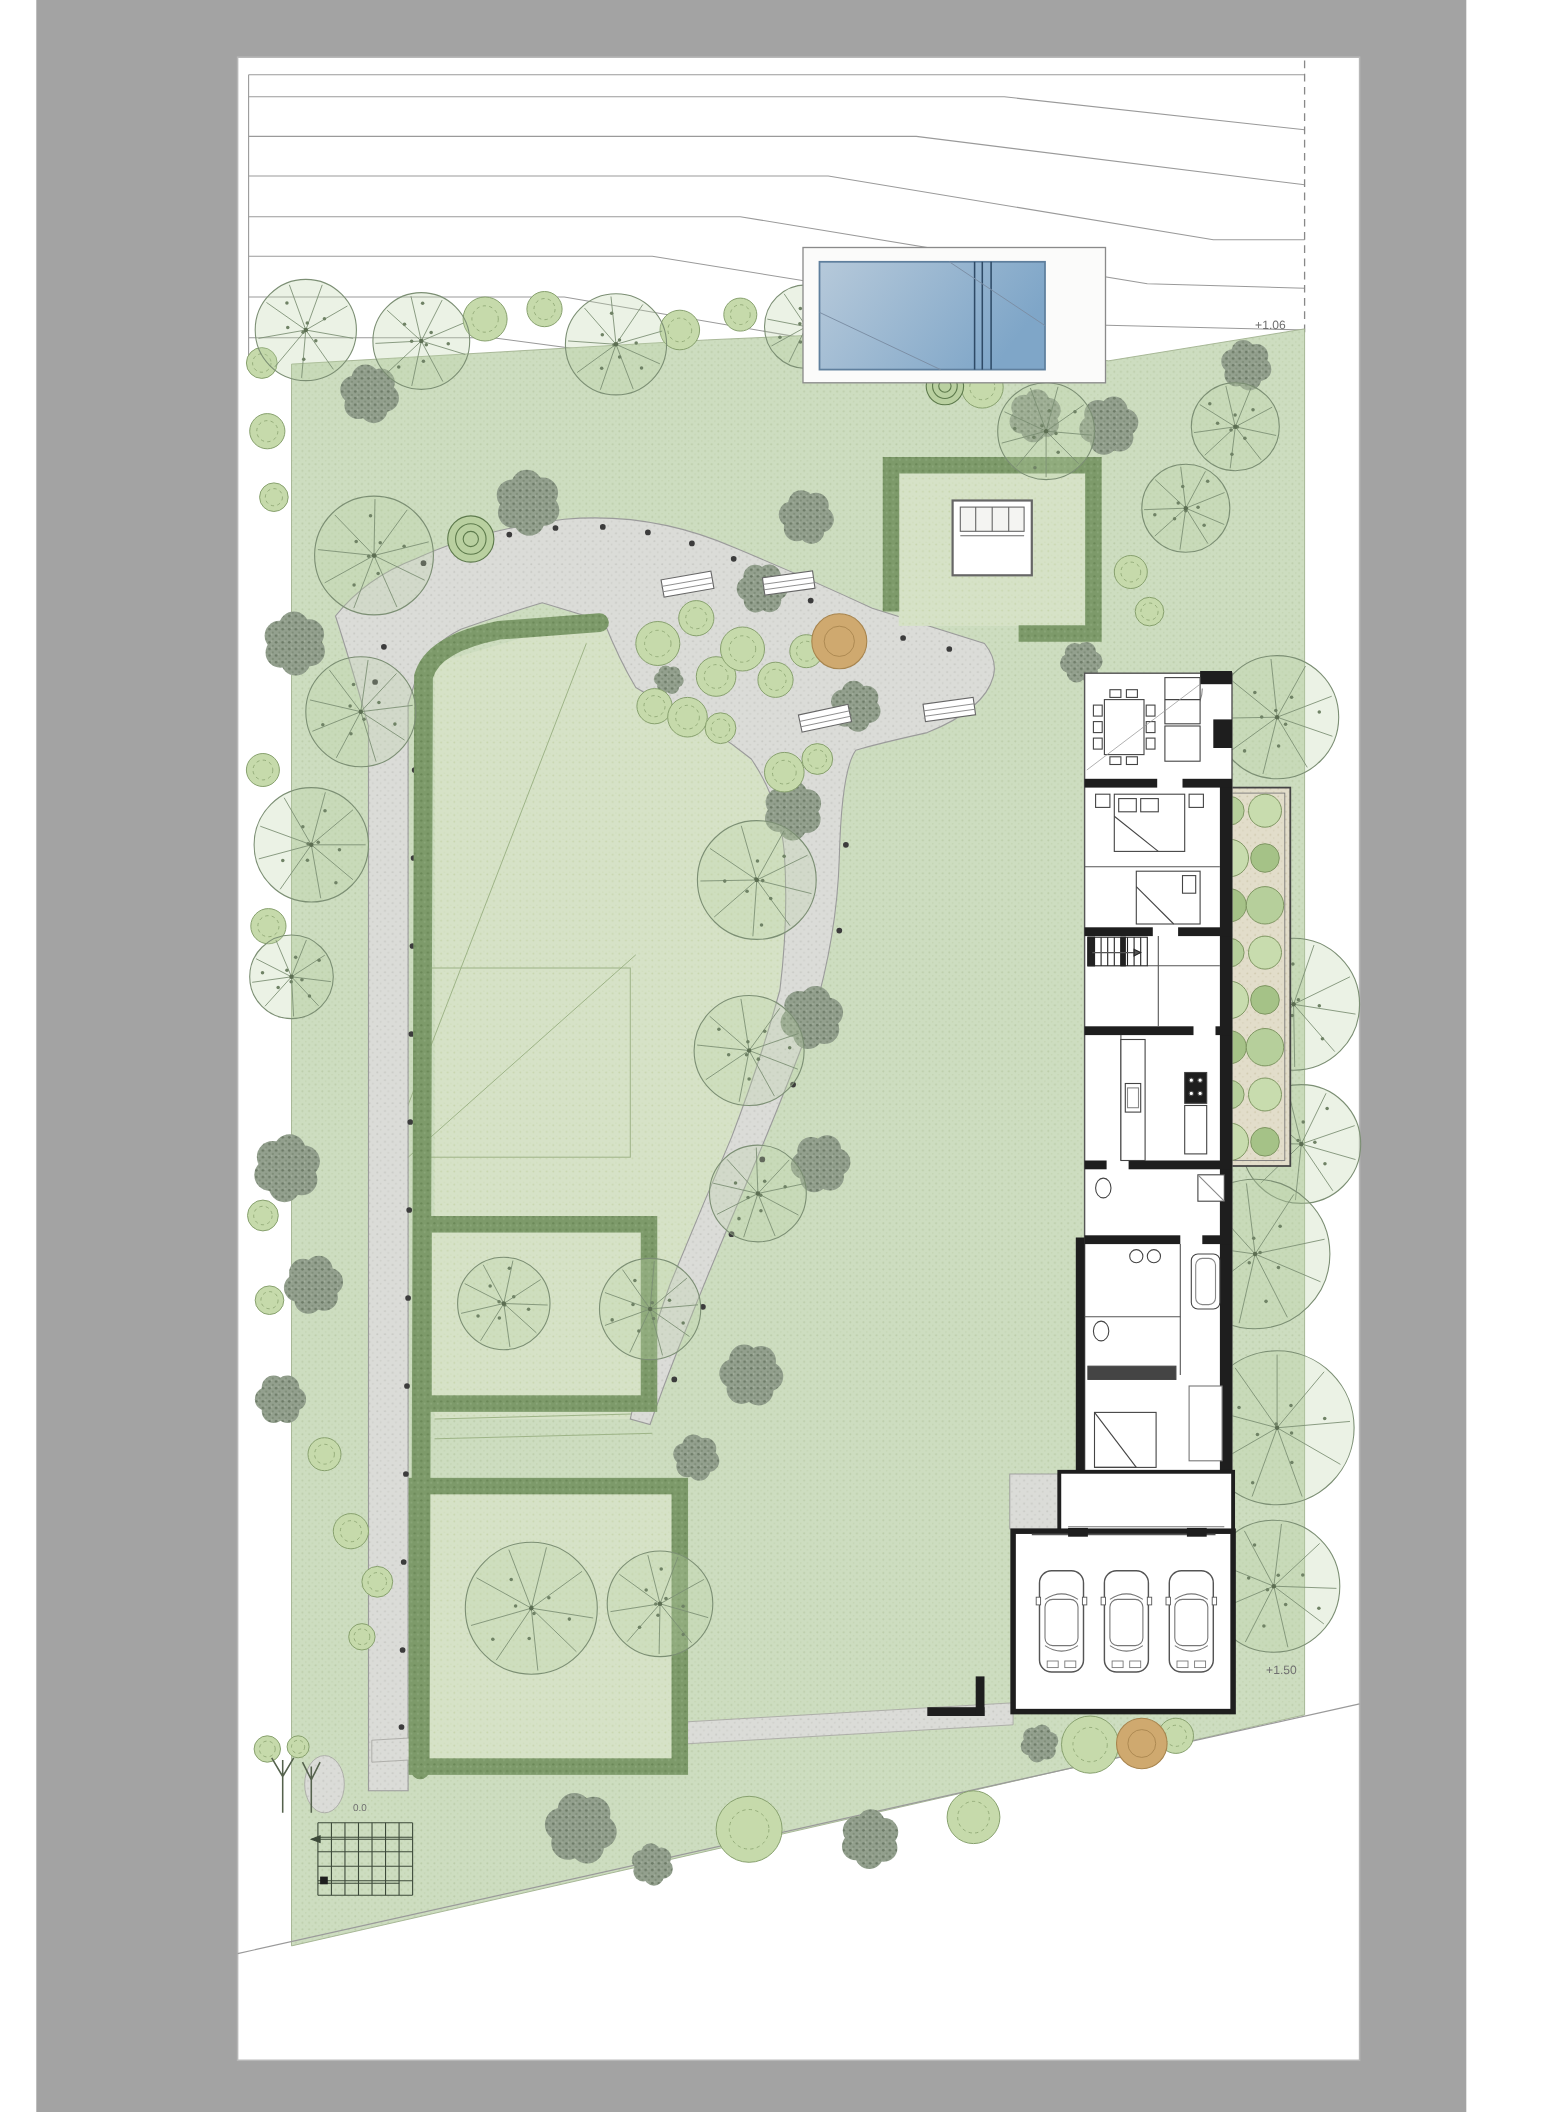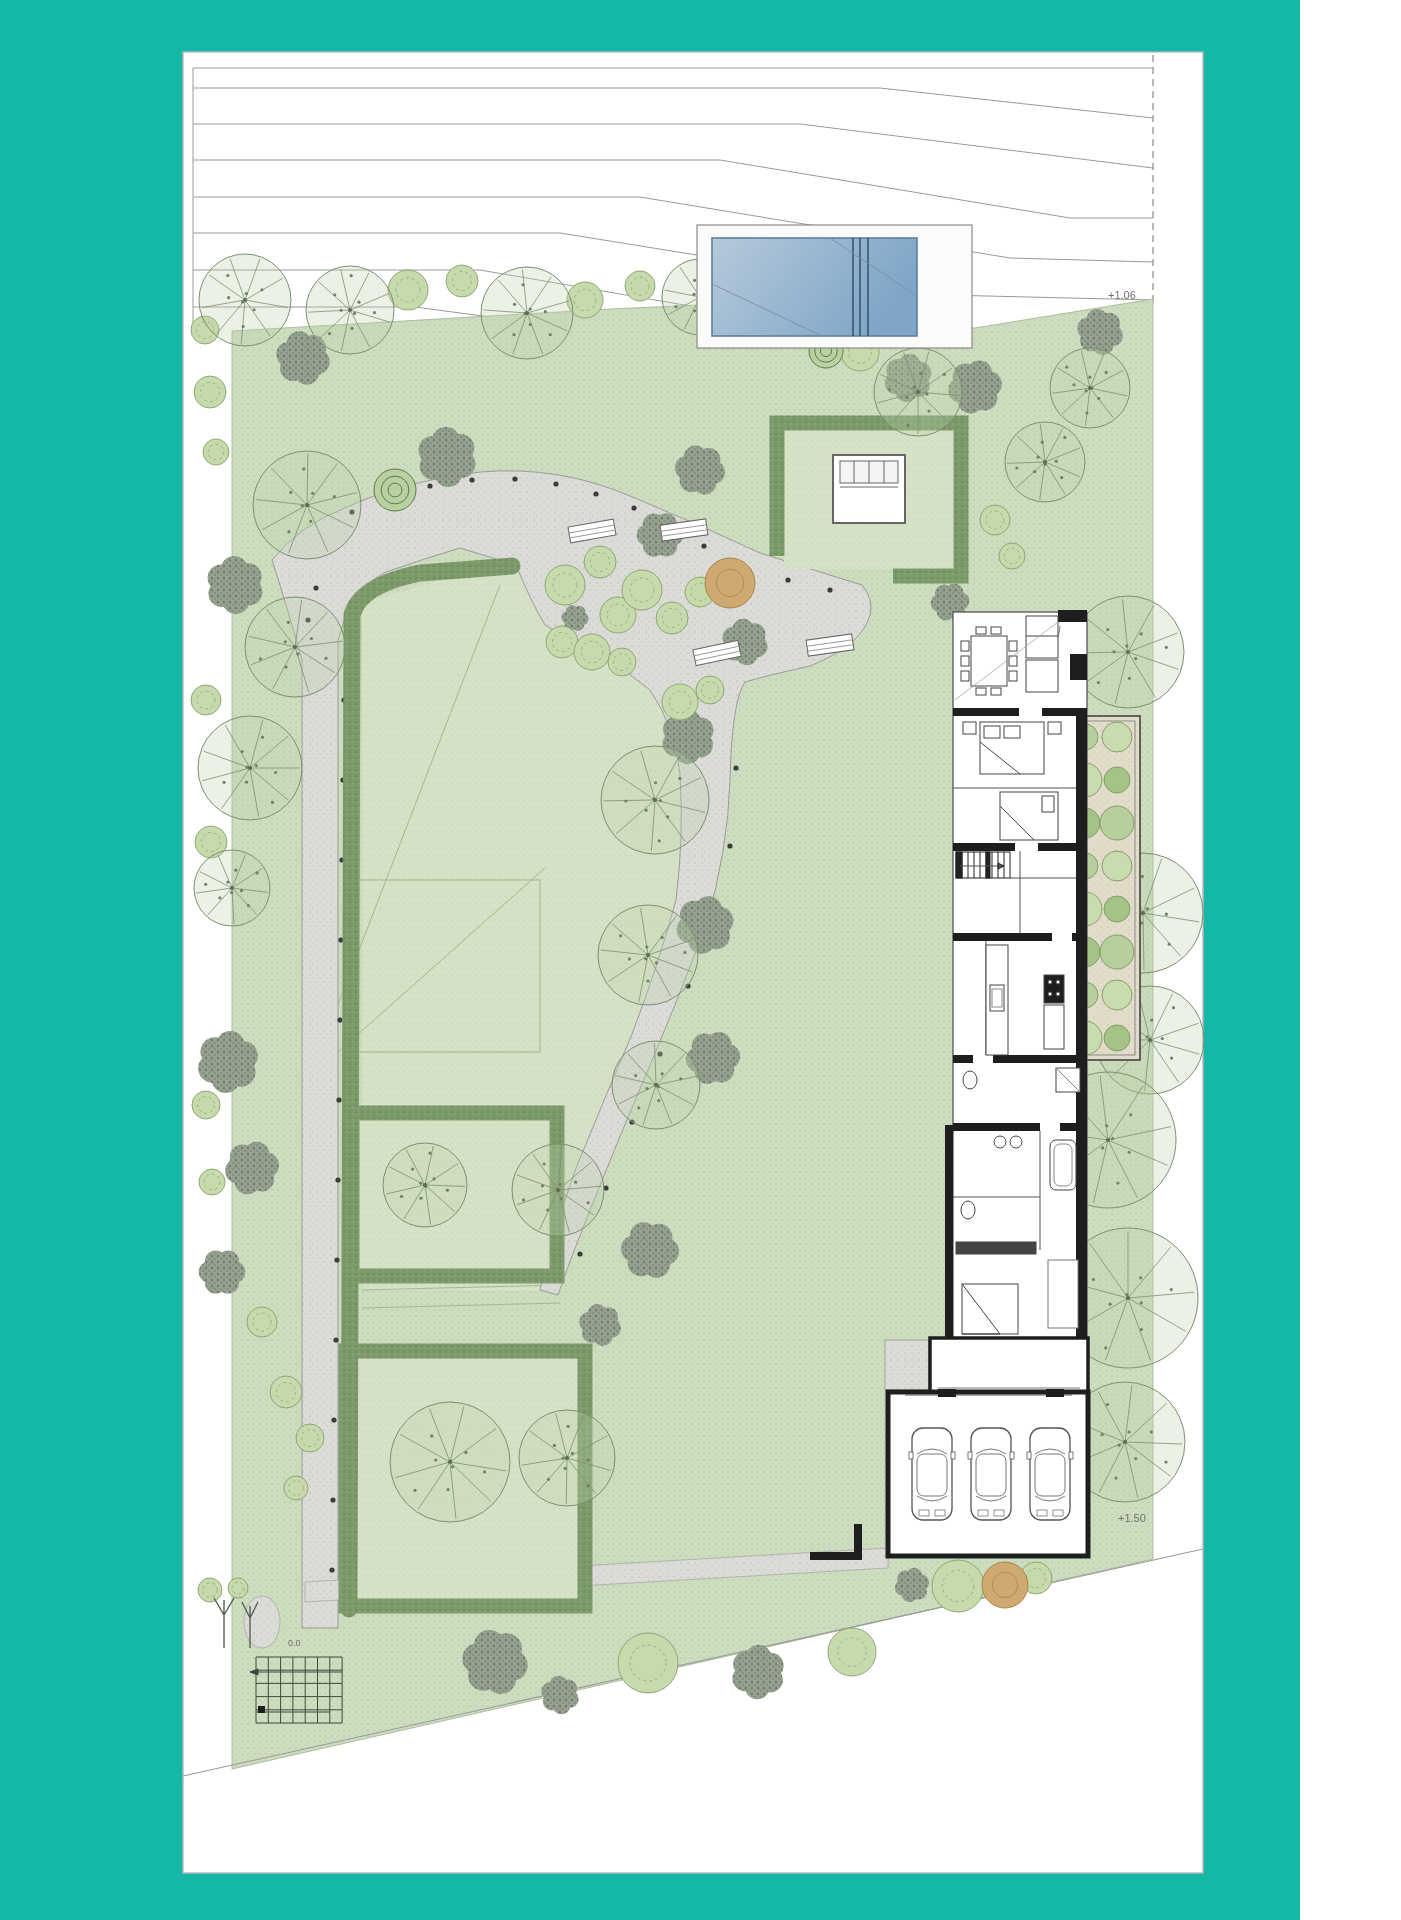--- a/index.html
+++ b/index.html
@@ -1,17 +1,17 @@
 <!DOCTYPE html>
 <html><head>
 <meta charset="utf-8">
 <style>
   html,body{margin:0;padding:0;background:#ffffff;}
-  .page{position:relative;width:1300px;height:1920px;background:#14b8a6;overflow:hidden;
-        font-family:"Liberation Sans", sans-serif;}
+  .page{position:relative;width:1300px;height:1920px;background:#a3a3a3;overflow:hidden;
+        font-family:"Liberation Sans", sans-serif;margin-left:33px;}
   svg{position:absolute;left:0;top:0;}
   text{font-family:"Liberation Sans", sans-serif;}
 </style>
 </head>
 <body>
 
 <div class="page">
 <svg width="1401" height="1920" viewBox="0 0 1401 1920">
   <defs>
     <pattern id="greenTex" width="6" height="6" patternUnits="userSpaceOnUse">

